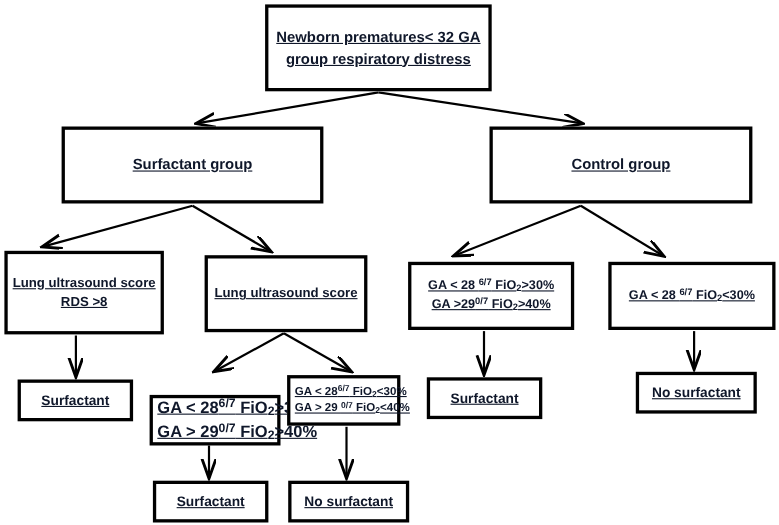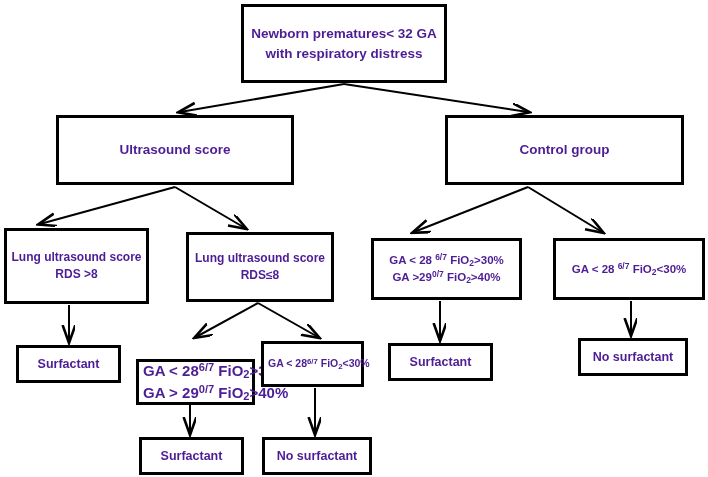--- a/index.html
+++ b/index.html
@@ -25,24 +25,25 @@
   }
   .node {
     position: absolute;
     box-sizing: border-box;
     border: 3px solid #000000;
     background: #ffffff;
     display: flex;
     align-items: center;
     justify-content: center;
     text-align: center;
-    color: #4c1d95;
+    color: #0f172a;
     font-weight: bold;
     line-height: 1.45;
     z-index: 2;
+    text-decoration: underline;
   }
   .node .lines {
     display: block;
     width: 100%;
     padding: 0 4px;
     box-sizing: border-box;
   }
   .node .ln {
     display: block;
     white-space: nowrap;
@@ -110,47 +111,46 @@
     <line x1="631" y1="301" x2="631" y2="334" stroke="#000000" stroke-width="2" marker-end="url(#arrow)"></line>
 
     <line x1="190" y1="388" x2="190" y2="433" stroke="#000000" stroke-width="2" marker-end="url(#arrow)"></line>
 
     <line x1="315" y1="388" x2="315" y2="433" stroke="#000000" stroke-width="2" marker-end="url(#arrow)"></line>
   </svg>
 
   <div class="node" id="root-box">
     <span class="lines">
       <span class="ln">Newborn prematures&lt; 32 GA</span>
-      <span class="ln">with respiratory distress</span>
+      <span class="ln">group respiratory distress</span>
     </span>
   </div>
 
   <div class="node" id="ultrasound-box">
     <span class="lines">
-      <span class="ln">Ultrasound score</span>
+      <span class="ln">Surfactant group</span>
     </span>
   </div>
 
   <div class="node" id="control-box">
     <span class="lines">
       <span class="ln">Control group</span>
     </span>
   </div>
 
   <div class="node" id="lus-high-box">
     <span class="lines">
       <span class="ln">Lung ultrasound score</span>
       <span class="ln">RDS &gt;8</span>
     </span>
   </div>
 
   <div class="node" id="lus-low-box">
     <span class="lines">
       <span class="ln">Lung ultrasound score</span>
-      <span class="ln">RDS≤8</span>
     </span>
   </div>
 
   <div class="node" id="ctrl-high-box">
     <span class="lines">
       <span class="ln"><span>GA &lt; 28 </span><sup>6/7</sup><span> FiO</span><sub>2</sub><span>&gt;30%</span></span>
       <span class="ln"><span>GA &gt;29</span><sup>0/7</sup><span> FiO</span><sub>2</sub><span>&gt;40%</span></span>
     </span>
   </div>
 
@@ -169,20 +169,21 @@
   <div class="node" id="ga-high-box">
     <span class="lines">
       <span class="ln"><span>GA &lt; 28</span><sup>6/7</sup><span> FiO</span><sub>2</sub><span>&gt;30%</span></span>
       <span class="ln"><span>GA &gt; 29</span><sup>0/7</sup><span> FiO</span><sub>2</sub><span>&gt;40%</span></span>
     </span>
   </div>
 
   <div class="node" id="ga-low-box">
     <span class="lines">
       <span class="ln"><span>GA &lt; 28</span><sup>6/7</sup><span> FiO</span><sub>2</sub><span>&lt;30%</span></span>
+      <span class="ln"><span>GA &gt; 29 </span><sup>0/7</sup><span> FiO</span><sub>2</sub><span>&lt;40%</span></span>
     </span>
   </div>
 
   <div class="node" id="surf-ctrl-box">
     <span class="lines">
       <span class="ln">Surfactant</span>
     </span>
   </div>
 
   <div class="node" id="nosurf-ctrl-box">

